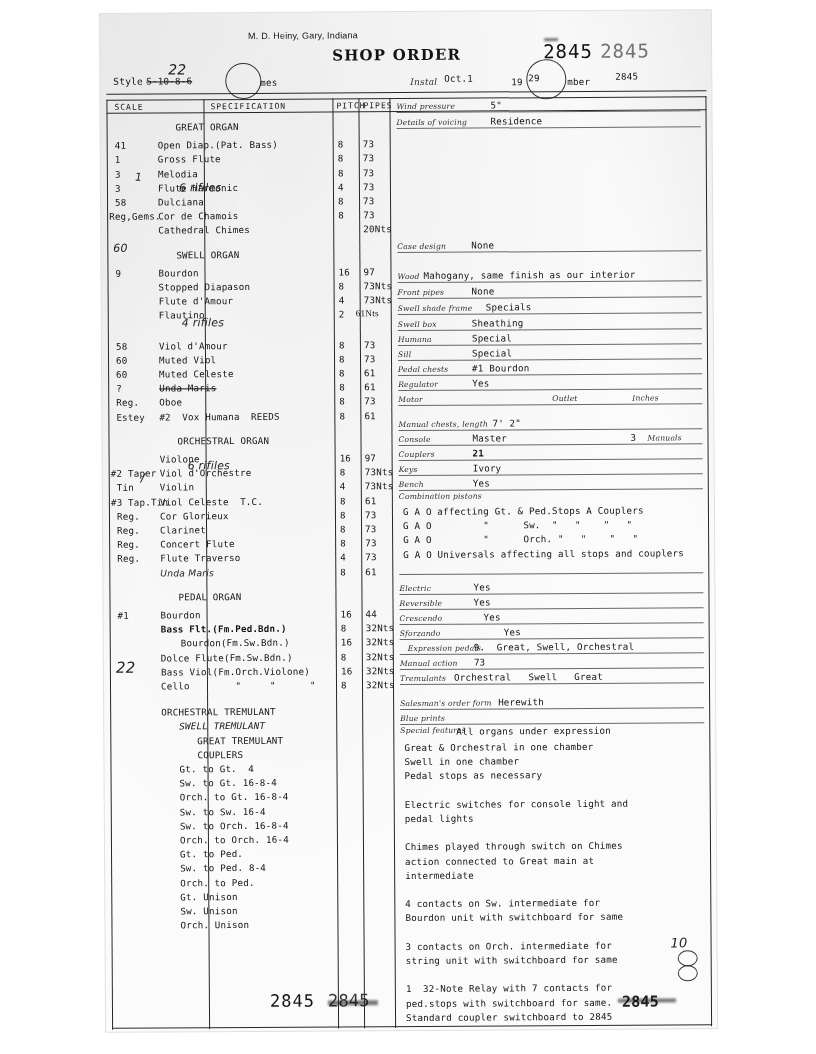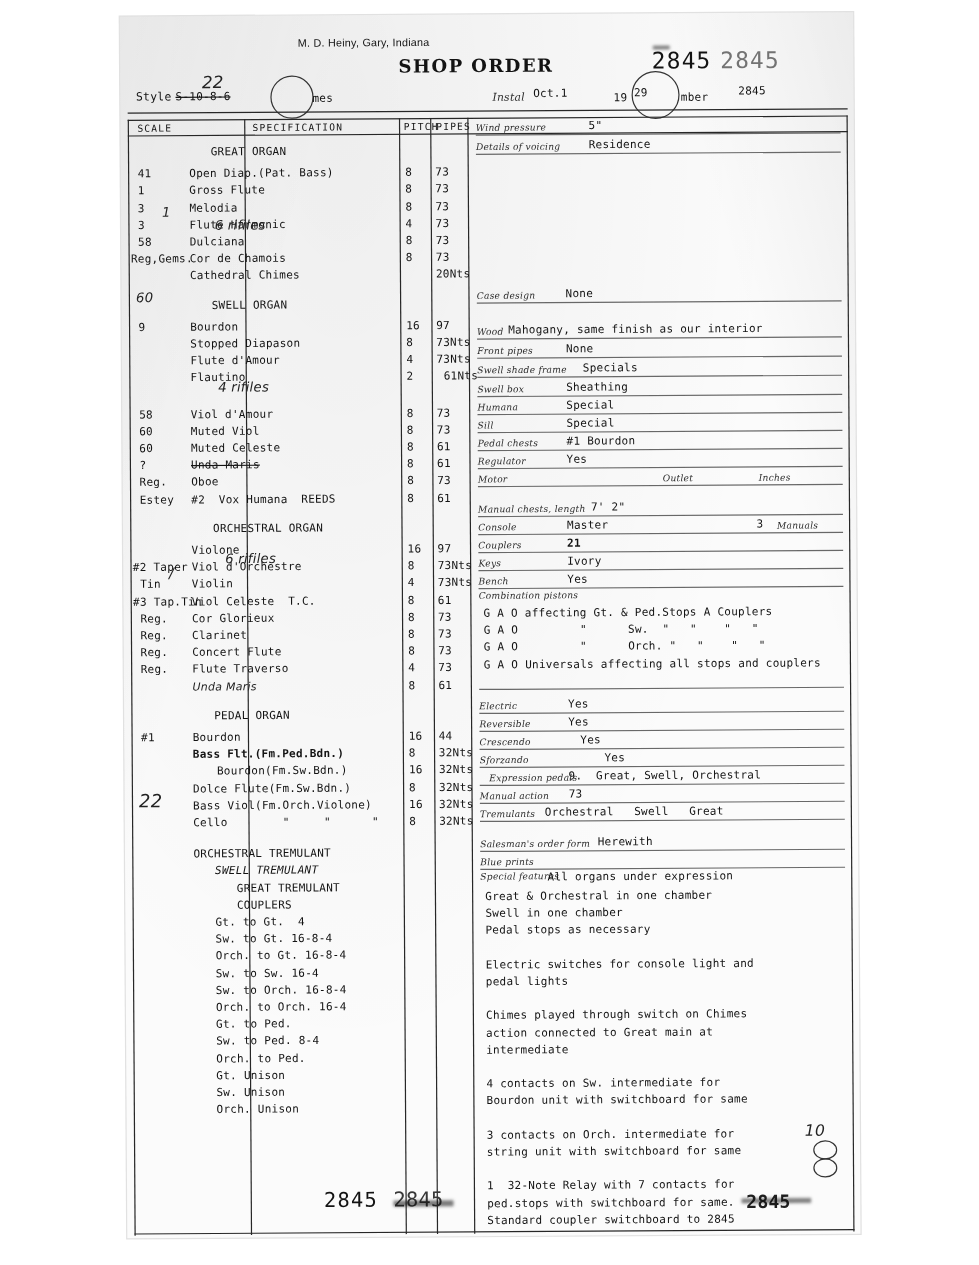--- a/index.html
+++ b/index.html
@@ -119,21 +119,21 @@
       <div class="txt " style="left: 237px; top: 253.8px;">16</div>
       <div class="txt " style="left: 262px; top: 253.8px;">97</div>
       <div class="txt " style="left: 57px; top: 268px;">Stopped Diapason</div>
       <div class="txt " style="left: 237px; top: 268px;">8</div>
       <div class="txt " style="left: 262px; top: 268px;">73Nts</div>
       <div class="txt " style="left: 57px; top: 282.2px;">Flute d'Amour</div>
       <div class="txt " style="left: 237px; top: 282.2px;">4</div>
       <div class="txt " style="left: 262px; top: 282.2px;">73Nts</div>
       <div class="txt " style="left: 57px; top: 296.4px;">Flautino</div>
       <div class="txt " style="left: 237px; top: 296.4px;">2</div>
-      <div class="txt " style="left: 268px; top: 296.4px;">61Nts</div>
+      <div class="txt " style="left: 254px; top: 296.4px; font-family: Liberation Serif, serif;">61Nts</div>
       <div class="txt " style="left: 14px; top: 326.6px;">58</div>
       <div class="txt " style="left: 57px; top: 326.6px;">Viol d'Amour</div>
       <div class="txt " style="left: 237px; top: 326.6px;">8</div>
       <div class="txt " style="left: 262px; top: 326.6px;">73</div>
       <div class="txt " style="left: 14px; top: 340.8px;">60</div>
       <div class="txt " style="left: 57px; top: 340.8px;">Muted Viol</div>
       <div class="txt " style="left: 237px; top: 340.8px;">8</div>
       <div class="txt " style="left: 262px; top: 340.8px;">73</div>
       <div class="txt " style="left: 14px; top: 355px;">60</div>
       <div class="txt " style="left: 57px; top: 355px;">Muted Celeste</div>

